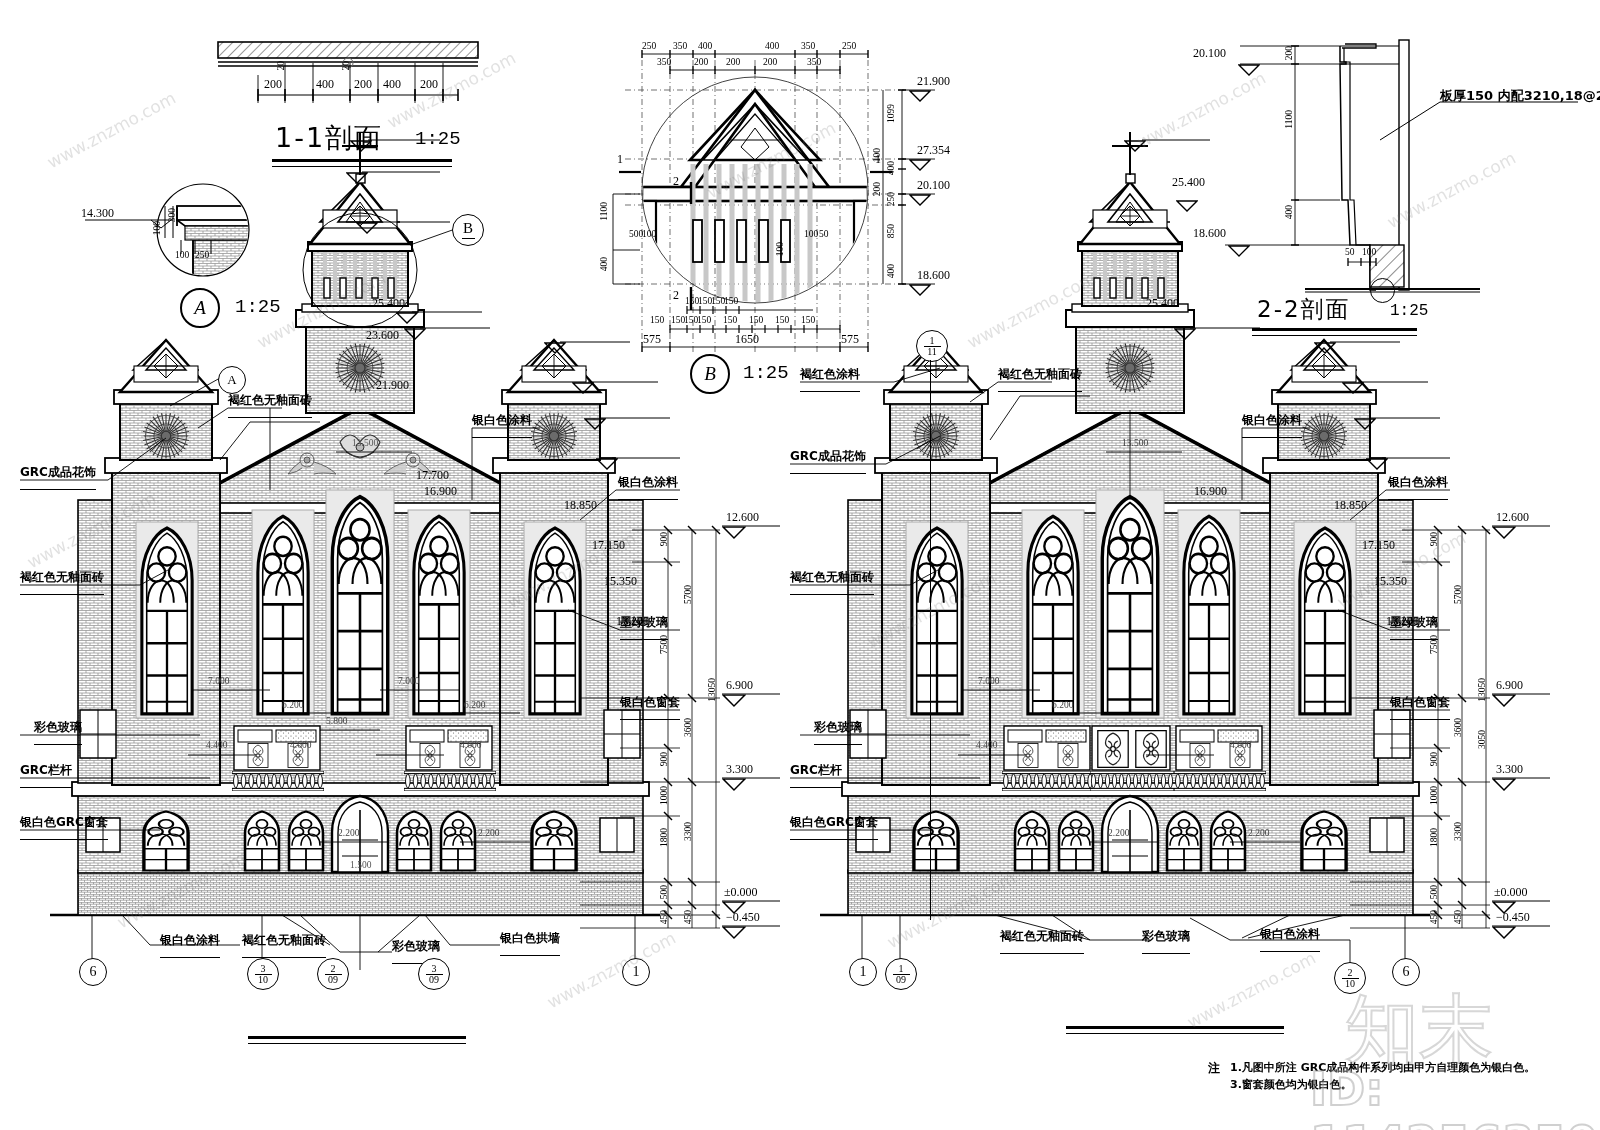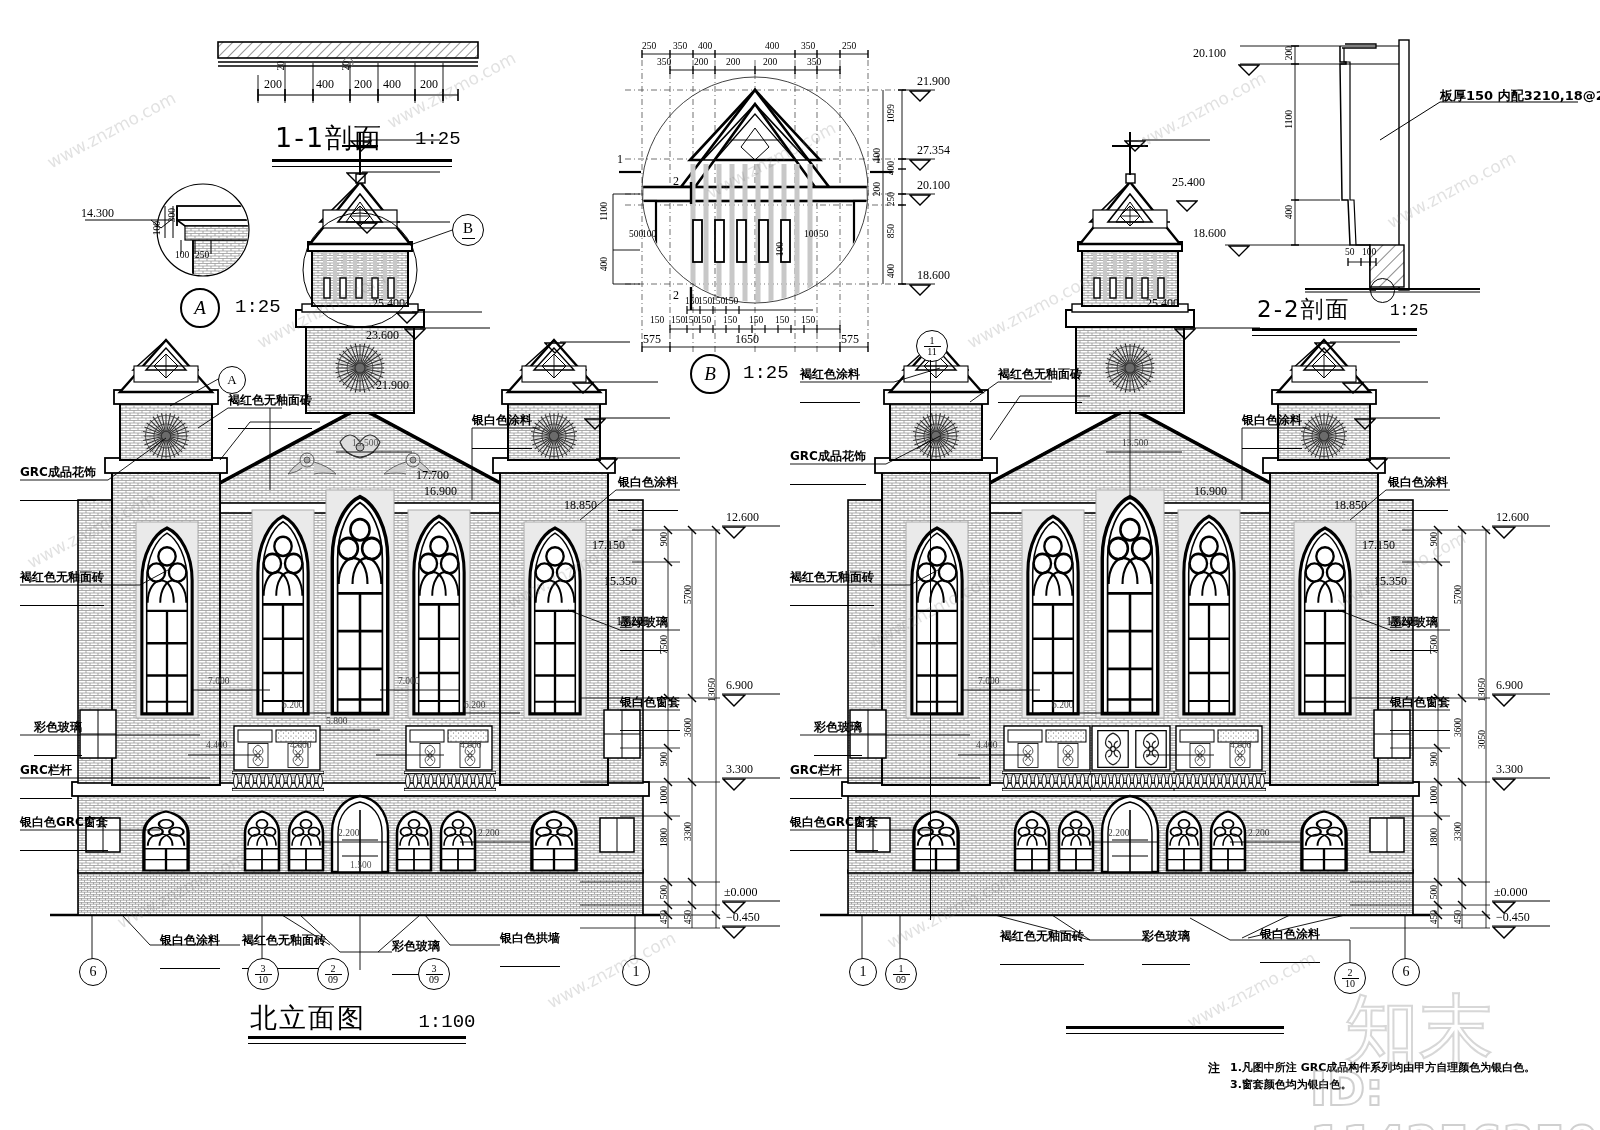--- a/index.html
+++ b/index.html
@@ -8,21 +8,21 @@
   .sheet{position:absolute;inset:0;background:#ffffff;}
   .abs{position:absolute;}
   .lblcn{font-size:12px;white-space:nowrap;font-family:"DejaVu Sans",sans-serif;font-weight:600;}
   .num{font-size:12px;white-space:nowrap;font-family:"Liberation Serif","DejaVu Serif",serif;}
   .numsm{font-size:9.5px;white-space:nowrap;font-family:"Liberation Serif","DejaVu Serif",serif;}
   .vert{writing-mode:vertical-rl;transform:rotate(180deg);}
   .title{font-size:27px;font-weight:400;font-family:"DejaVu Sans",sans-serif;letter-spacing:2px;}
   .scale{font-size:19px;font-family:Liberation Mono, monospace;}
   .rule{border-bottom:3px solid #000;}
   .rule2{border-bottom:1px solid #000;}
-  .ul{border-bottom:1px solid #000;padding-bottom:19px;}
+  .ul{border-bottom:1px solid #000;padding-bottom:8px;}
   svg{display:block;overflow:visible;}
   .wm{position:absolute;color:rgba(120,120,120,.22);font-size:17px;
       font-family:"DejaVu Sans",sans-serif;transform:rotate(-28deg);
       white-space:nowrap;pointer-events:none;user-select:none;}
   .wmbig{position:absolute;pointer-events:none;user-select:none;
       font-size:74px;font-weight:400;font-family:"DejaVu Sans",sans-serif;
       color:transparent;-webkit-text-stroke:2px rgba(150,150,150,.38);}
   .wmid{position:absolute;pointer-events:none;user-select:none;
       font-size:46px;font-weight:800;font-family:"DejaVu Sans",sans-serif;
       color:transparent;-webkit-text-stroke:2px rgba(150,150,150,.45);}
@@ -898,24 +898,20 @@
   </div>
   <div class="ab"></div>
   <div class="abs" style="left:432px;top:44px;width:30px;height:30px;border:1.5px solid #000;border-radius:50%;
               display:flex;flex-direction:column;align-items:center;justify-content:center;background:#fff;
               font-family:'Liberation Serif',serif;font-size:15px;line-height:1;">
     <span>B</span>
     <span style="border-top:1.2px solid #000;width:13px;margin-top:2px;"></span>
   </div>
 </div>
 
-<div class="abs" style="left:250px;top:1000px;">
-  <span class="title">北立面图</span>
-  <span class="scale" style="margin-left:48px;">1:100</span>
-</div>
 <div class="abs rule" style="left:248px;top:1036px;width:218px;"></div>
 <div class="abs rule2" style="left:248px;top:1043px;width:218px;"></div>
 
 <div class="abs" style="left:790px;top:170px;width:720px;height:790px;">
 
   <svg width="720" height="790">
     <line x1="30" y1="745" x2="640" y2="745" stroke="#000" stroke-width="2.4"></line>
 
     <rect x="58" y="700" width="565" height="45" fill="url(#brickF)" stroke="#000" stroke-width="1.6"></rect>
     <rect x="58" y="625" width="565" height="78" fill="url(#brick)" stroke="#000" stroke-width="1.6"></rect>

